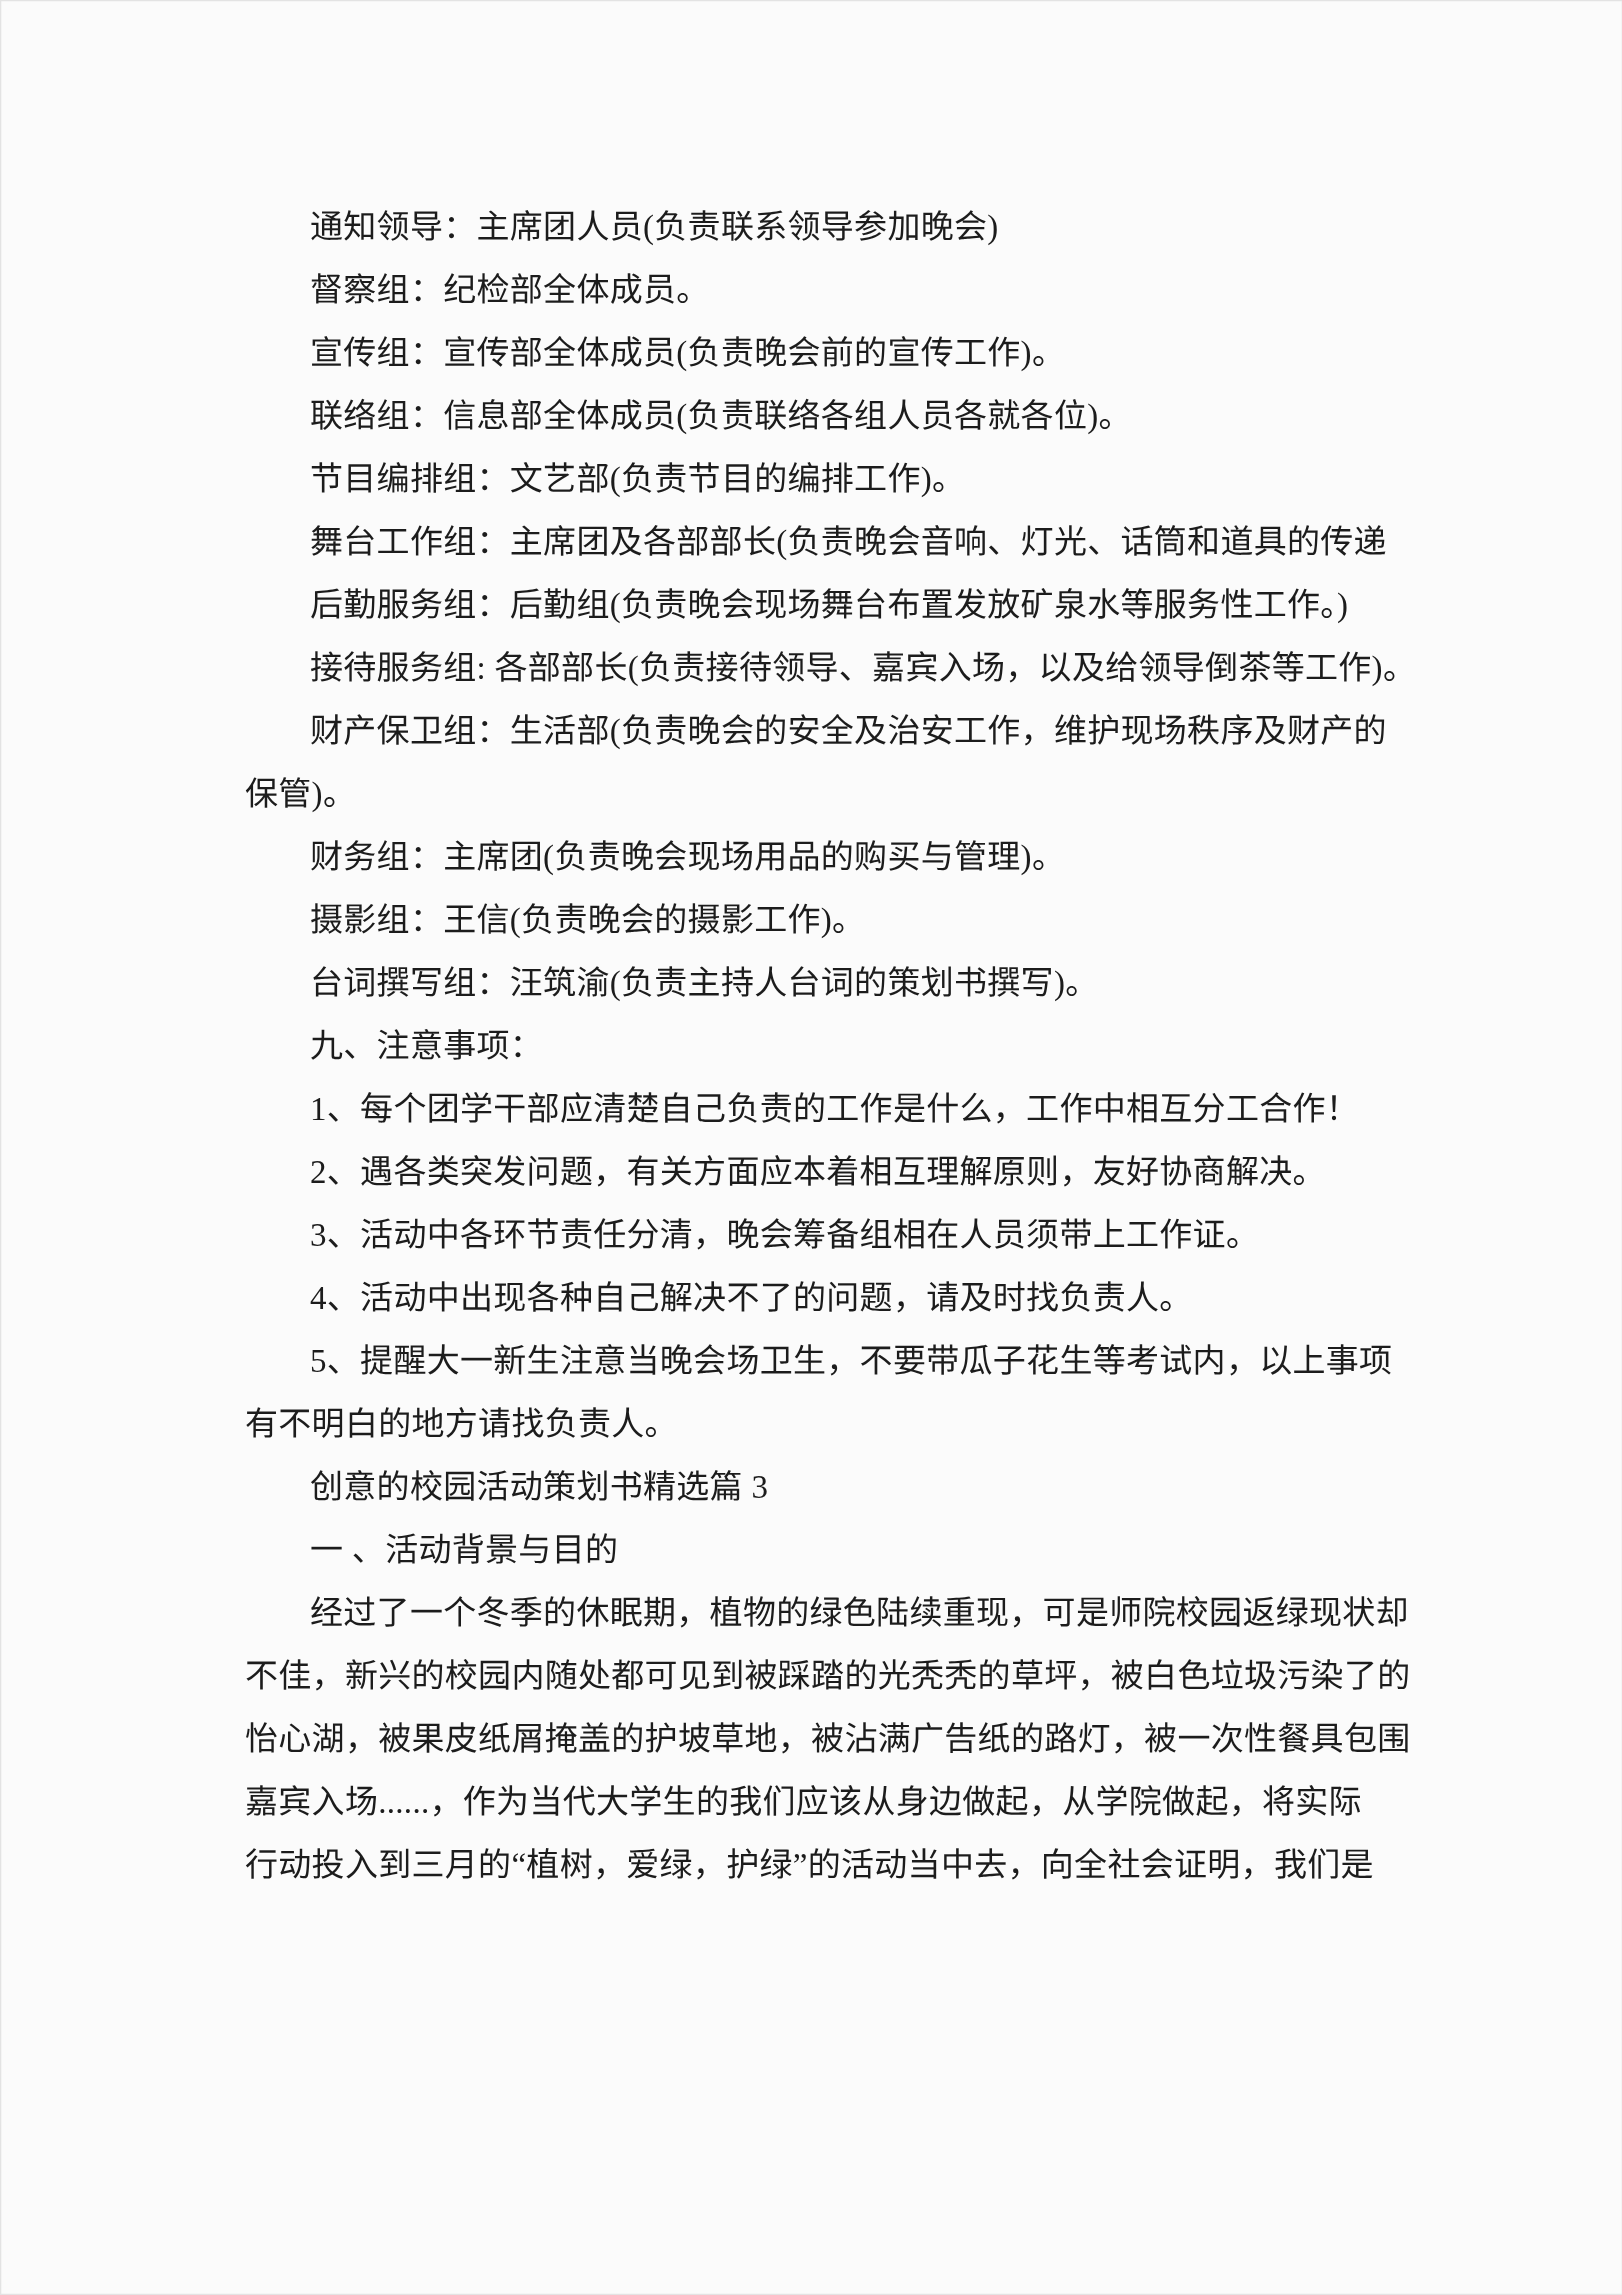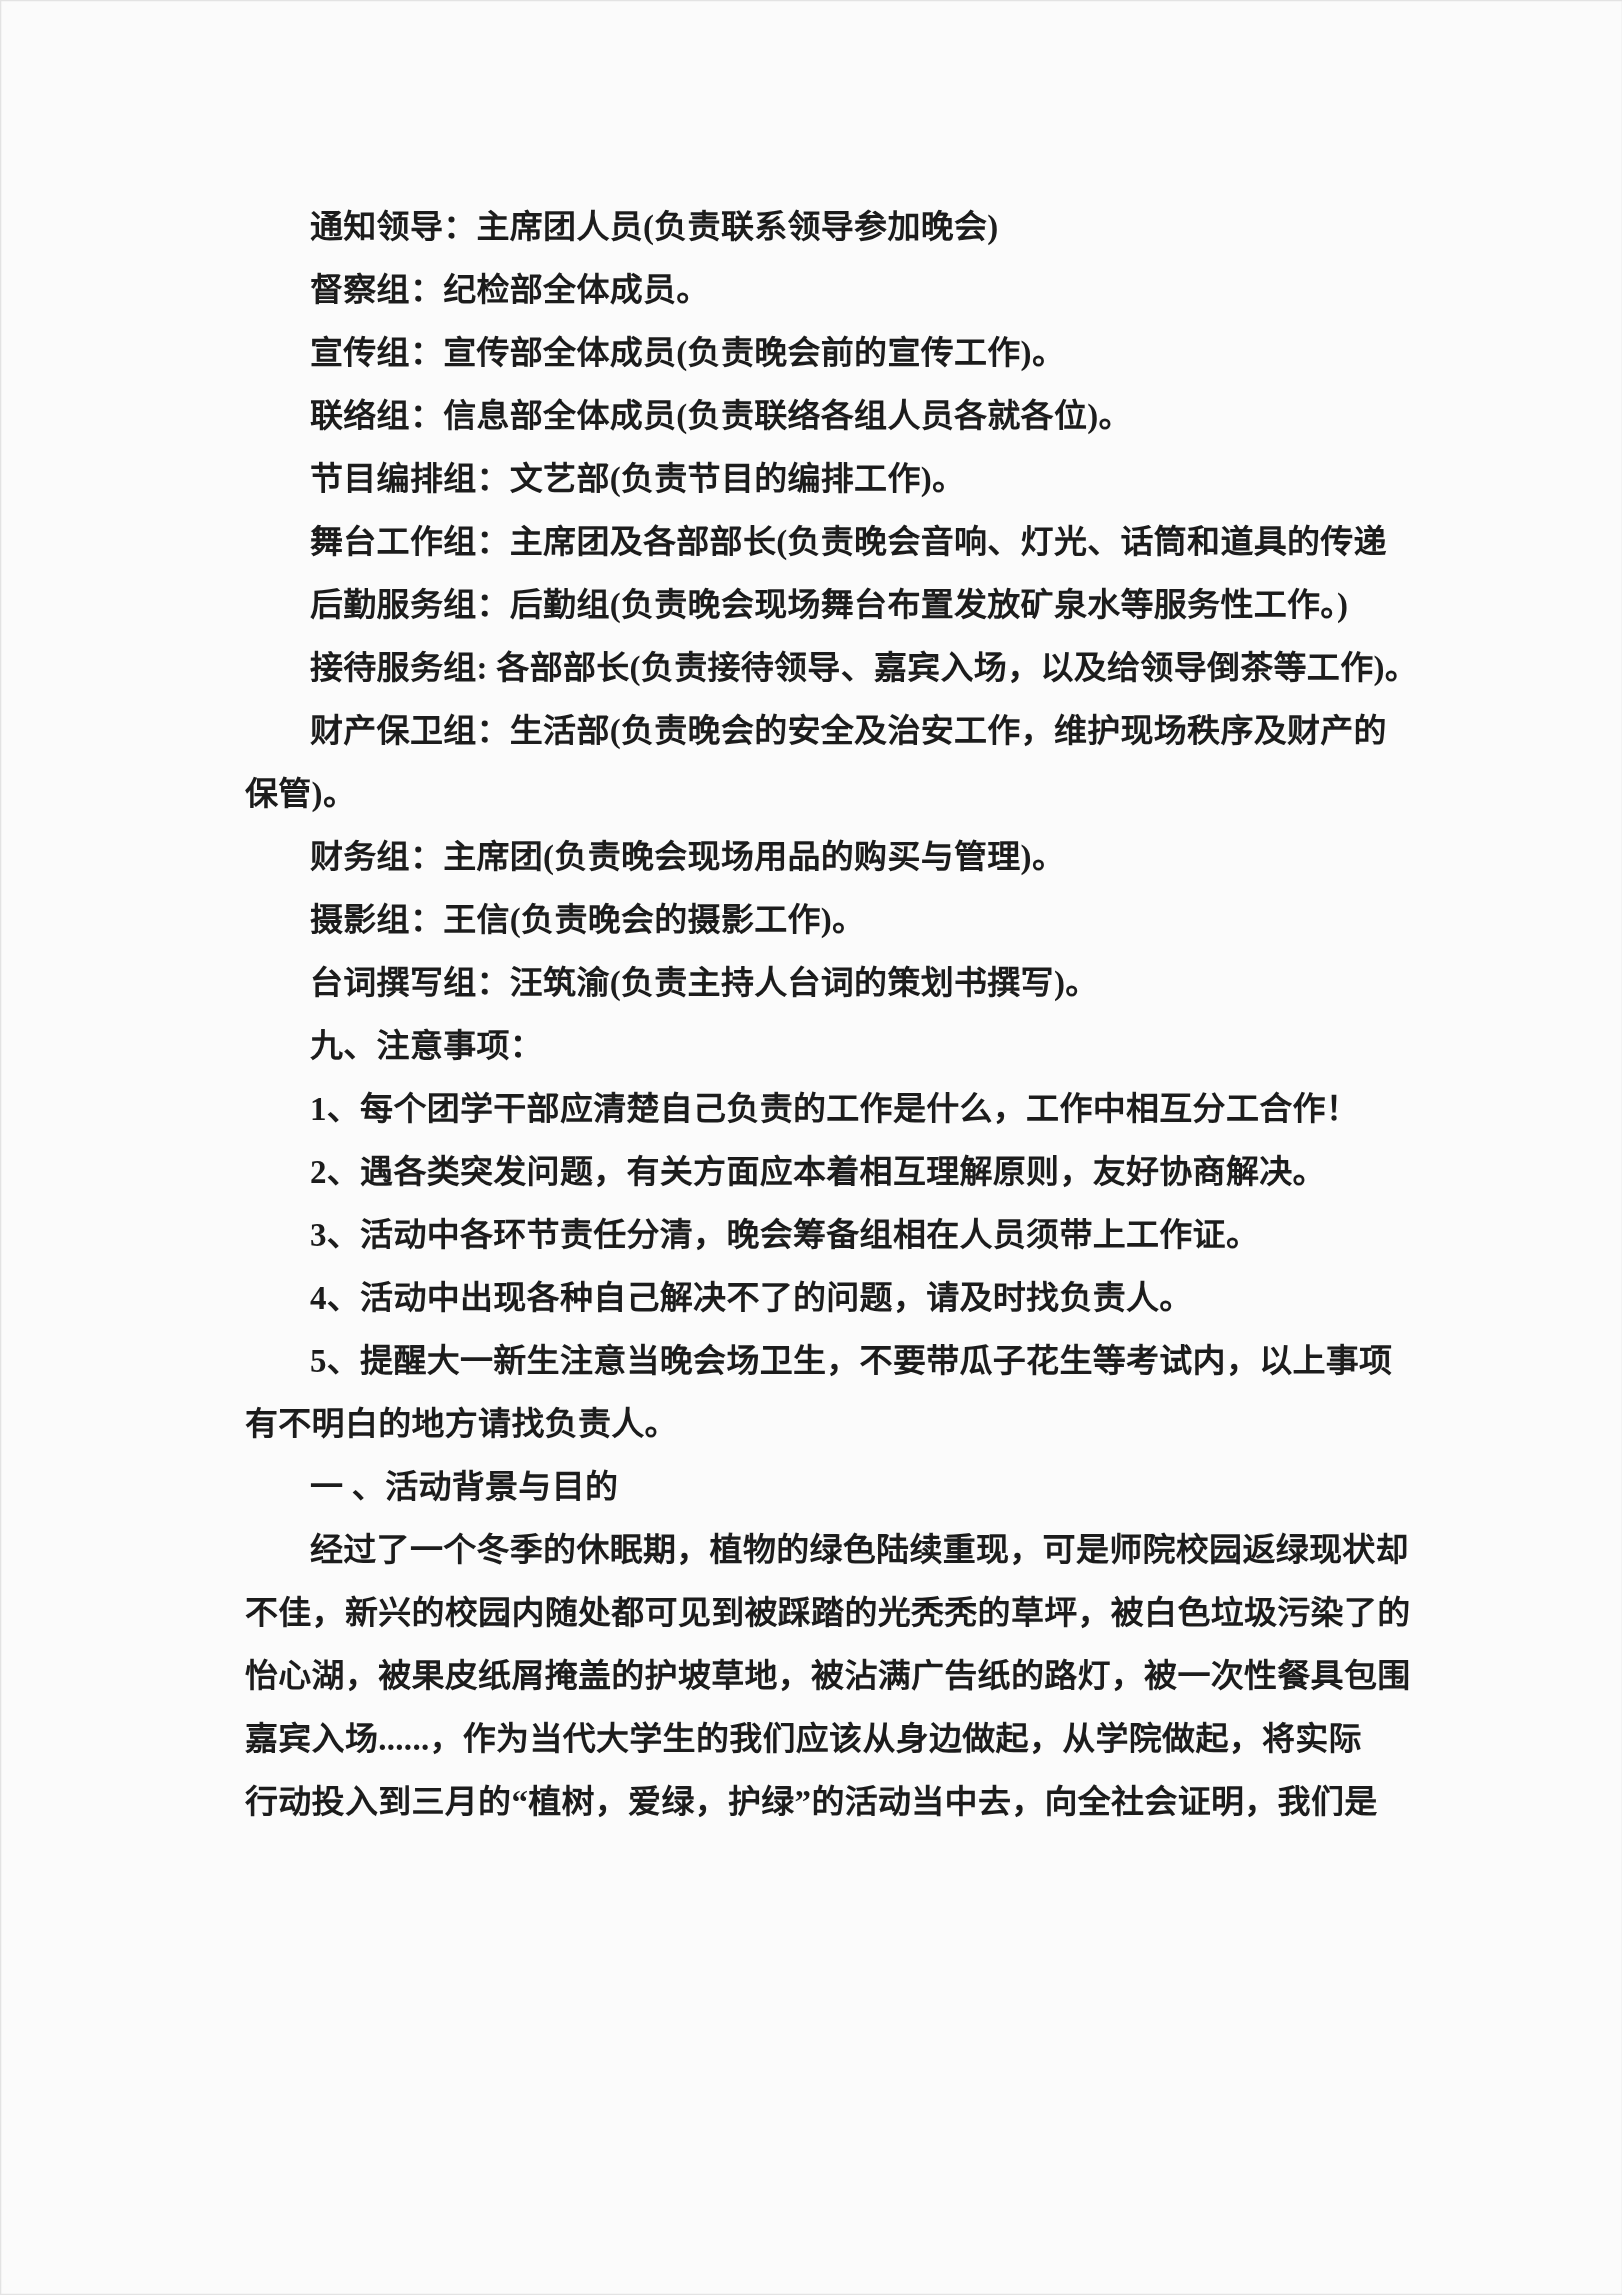--- a/index.html
+++ b/index.html
@@ -8,21 +8,20 @@
     background: #ffffff;
   }
   .page {
     position: relative;
     width: 1623px;
     height: 2295px;
     background: #fbfbfb;
     box-shadow: inset 0 0 0 1.3px #e3e3e3;
     overflow: hidden;
     font-family: "Liberation Serif", "DejaVu Serif", serif;
-    font-weight: bold;
   }
   .doc-body {
     position: absolute;
     left: 245px;
     top: 196px;
     width: 1152px;
     color: #1c1c1c;
     font-size: 33px;
     line-height: 63px;
     letter-spacing: 0.3px;
@@ -54,20 +53,21 @@
     <div class="text-line indent">财务组：主席团(负责晚会现场用品的购买与管理)。</div>
     <div class="text-line indent">摄影组：王信(负责晚会的摄影工作)。</div>
     <div class="text-line indent">台词撰写组：汪筑渝(负责主持人台词的策划书撰写)。</div>
     <div class="text-line indent">九、注意事项：</div>
     <div class="text-line indent">1、每个团学干部应清楚自己负责的工作是什么，工作中相互分工合作！</div>
     <div class="text-line indent">2、遇各类突发问题，有关方面应本着相互理解原则，友好协商解决。</div>
     <div class="text-line indent">3、活动中各环节责任分清，晚会筹备组相在人员须带上工作证。</div>
     <div class="text-line indent">4、活动中出现各种自己解决不了的问题，请及时找负责人。</div>
     <div class="text-line indent">5、提醒大一新生注意当晚会场卫生，不要带瓜子花生等考试内，以上事项</div>
     <div class="text-line">有不明白的地方请找负责人。</div>
+    <div class="text-line indent">创意的校园活动策划书精选篇 3</div>
     <div class="text-line indent">一 、活动背景与目的</div>
     <div class="text-line indent">经过了一个冬季的休眠期，植物的绿色陆续重现，可是师院校园返绿现状却</div>
     <div class="text-line">不佳，新兴的校园内随处都可见到被踩踏的光秃秃的草坪，被白色垃圾污染了的</div>
     <div class="text-line">怡心湖，被果皮纸屑掩盖的护坡草地，被沾满广告纸的路灯，被一次性餐具包围</div>
     <div class="text-line">嘉宾入场......，作为当代大学生的我们应该从身边做起，从学院做起，将实际</div>
     <div class="text-line">行动投入到三月的“植树，爱绿，护绿”的活动当中去，向全社会证明，我们是</div>
   </div>
 </div>
 
 

